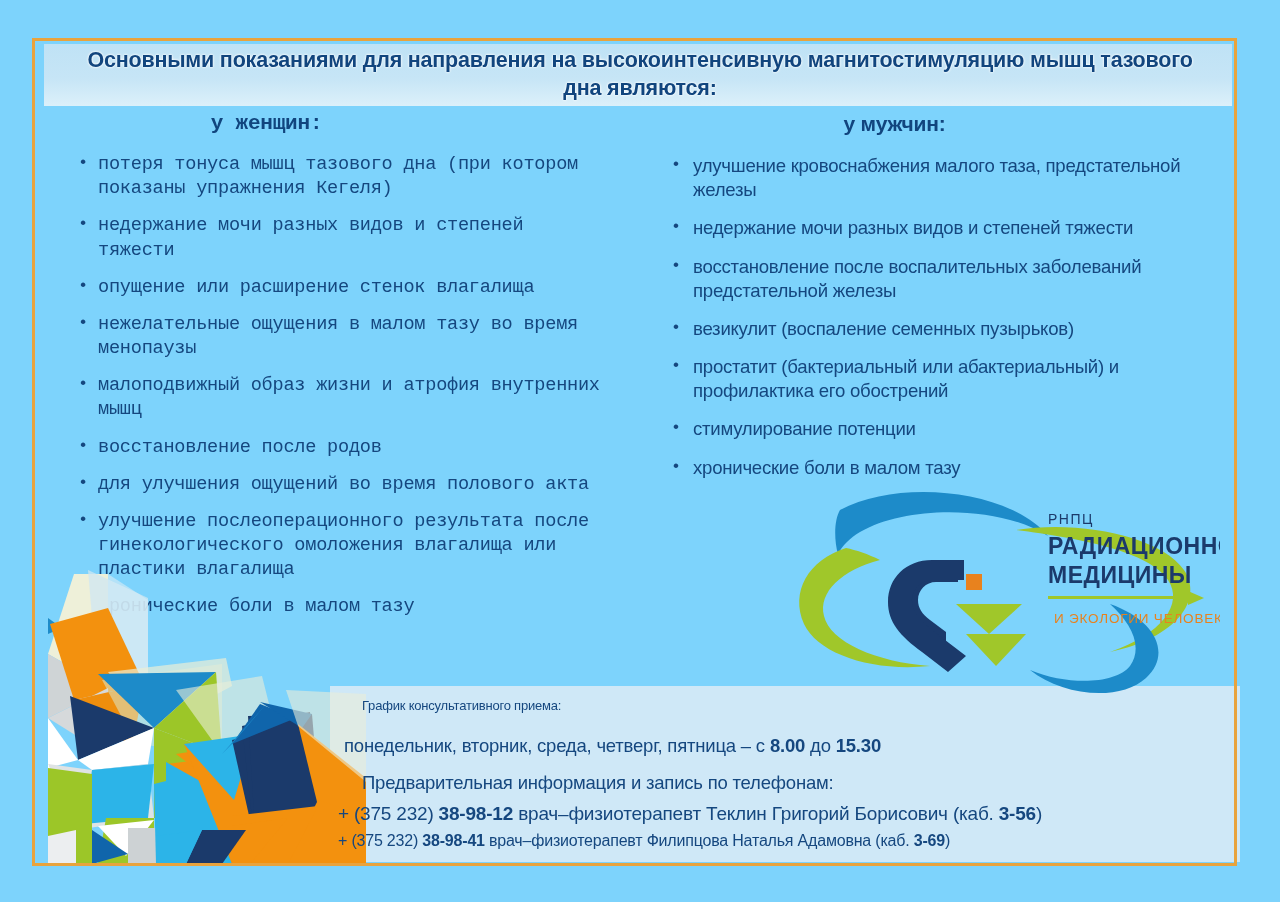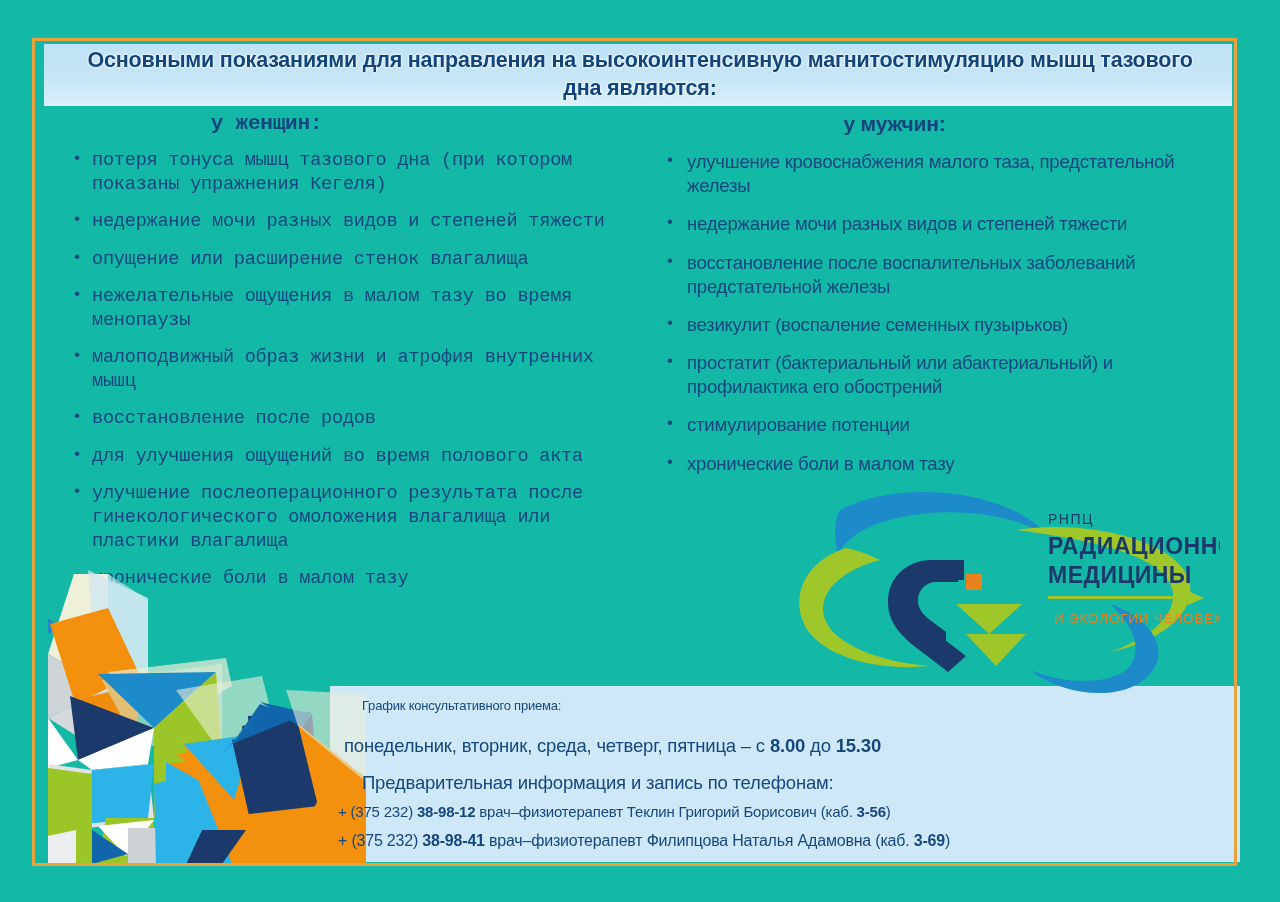--- a/index.html
+++ b/index.html
@@ -5,21 +5,21 @@
   html,body{margin:0;padding:0;}
   body{
     width:1280px;height:902px;
     background:#ffffff;
     font-family:"Liberation Sans", sans-serif;
     overflow:hidden;
   }
   #poster{
     position:relative;
     width:1280px;height:902px;
-    background:#14b8a6;
+    background:#7dd3fc;
     overflow:hidden;
   }
   
   .frame{
     position:absolute;
     left:32px;top:38px;
     width:1205px;height:828px;
     border:3px solid #e8a33d;
     box-sizing:border-box;
     pointer-events:none;
@@ -62,21 +62,21 @@
     font-weight:bold;
     color:#11457e;
     text-align:center;
     margin:0 0 14px 0;
     letter-spacing:-0.2px;
   }
   .col-left .col-heading{padding-right:150px;}
   .col-right .col-heading{padding-right:90px;}
   ul.bullets{
     list-style:none;
-    margin:12px;padding:0;
+    margin:18px;padding:0;
   }
   ul.bullets li{
     position:relative;
     font-size:18.6px;
     line-height:1.30;
     color:#15477f;
     margin:0 0 13px 0;
     padding-left:20px;
     letter-spacing:-0.25px;
     font-weight:500;
@@ -116,21 +116,21 @@
     left:330px;top:686px;
     width:910px;height:176px;
     z-index:5;
     color:#15477f;
     font-size:18.5px;
     letter-spacing:-0.2px;
   }
   .line-sched-title{position:absolute;left:32px;top:12px;font-size:13px;}
   .line-sched-days{position:absolute;left:14px;top:49px;font-size:18.5px;}
   .line-phone-title{position:absolute;left:32px;top:86px;font-size:18.5px;}
-  .line-p1{position:absolute;left:8px;top:117px;font-size:15px;white-space:nowrap;}
+  .line-p1{position:absolute;left:8px;top:117px;font-size:19px;white-space:nowrap;}
   .line-p2{position:absolute;left:8px;top:146px;font-size:16px;white-space:nowrap;}
   .b{font-weight:bold;}
 </style>
 </head>
 <body>
 
 <div id="poster">
 
   <div class="header-band"></div>
   <div class="header-title">Основными показаниями для направления на высокоинтенсивную магнитостимуляцию мышц тазового дна являются:</div>

